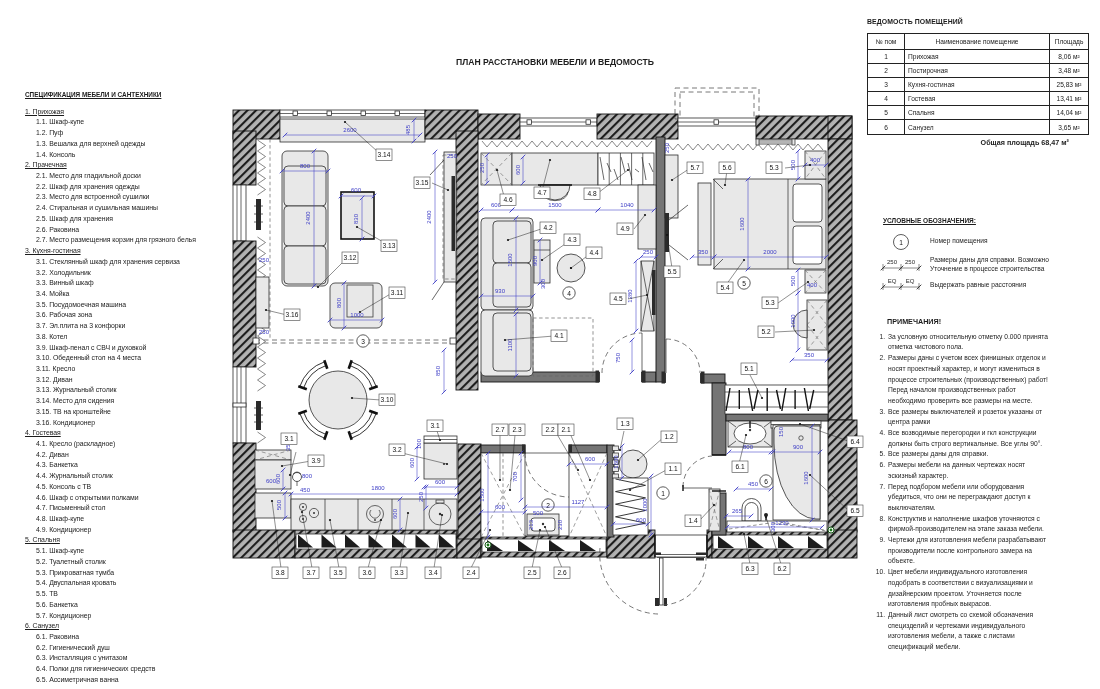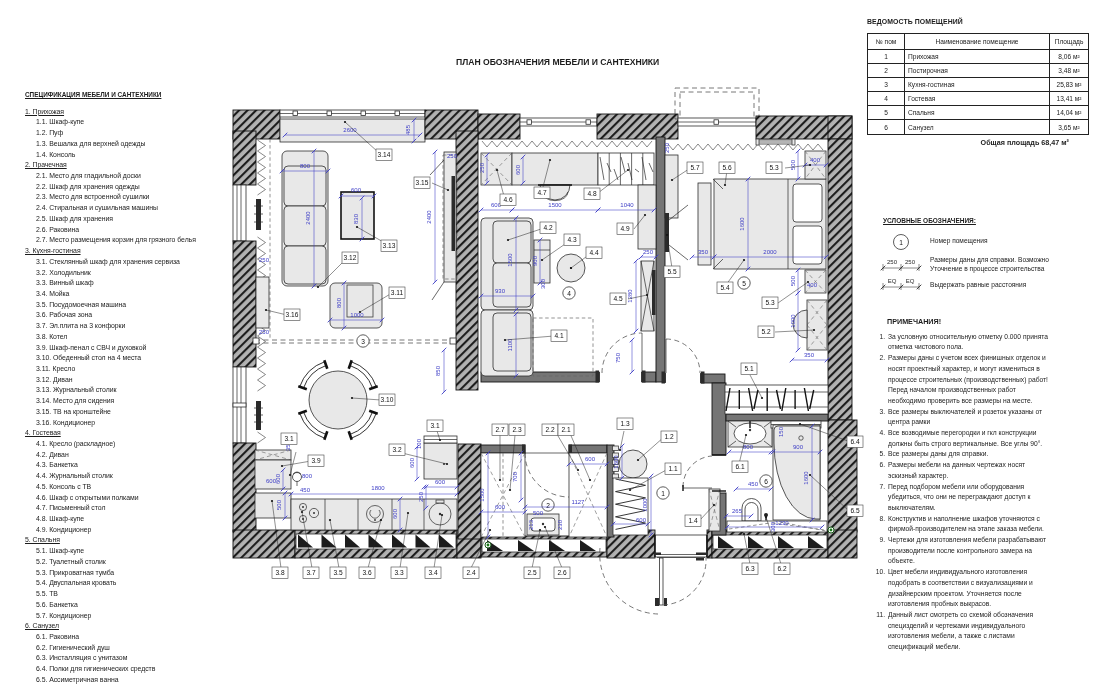--- a/index.html
+++ b/index.html
@@ -38,21 +38,21 @@
 .dash{stroke:#555;stroke-width:0.8;fill:none;stroke-dasharray:5 3.5}
 .dash2{stroke:#666;stroke-width:0.7;fill:none;stroke-dasharray:3.5 2.6}
 g.leg2 .dm,g.leg2 .dk{stroke:#2a2a2a}
 g.leg2 .dt{fill:#2a2a2a}
 .xd{stroke:#777;stroke-width:0.7;stroke-dasharray:4 3;fill:none}
 .thin{stroke:#2a2a2a;stroke-width:0.7;fill:none}
 .thk{stroke:#111;stroke-width:1.4;fill:none}
 .blk{fill:#2b2b2b;stroke:none}
 </style></head><body>
 
-<div class="abs ptitle" style="left:456px;top:57px">ПЛАН ОБОЗНАЧЕНИЯ МЕБЕЛИ И САНТЕХНИКИ</div>
+<div class="abs ptitle" style="left:456px;top:57px">ПЛАН РАССТАНОВКИ МЕБЕЛИ И ВЕДОМОСТЬ</div>
 
 <div class="abs spec" style="left:25px;top:90px;width:215px">
 <div class="t">СПЕЦИФИКАЦИЯ МЕБЕЛИ И САНТЕХНИКИ</div>
 <div style="height:6px"></div>
 <div class="h">1. Прихожая</div>
 <div class="i">1.1. Шкаф-купе</div>
 <div class="i">1.2. Пуф</div>
 <div class="i">1.3. Вешалка для верхней одежды</div>
 <div class="i">1.4. Консоль</div>
 <div class="h">2. Прачечная</div>

